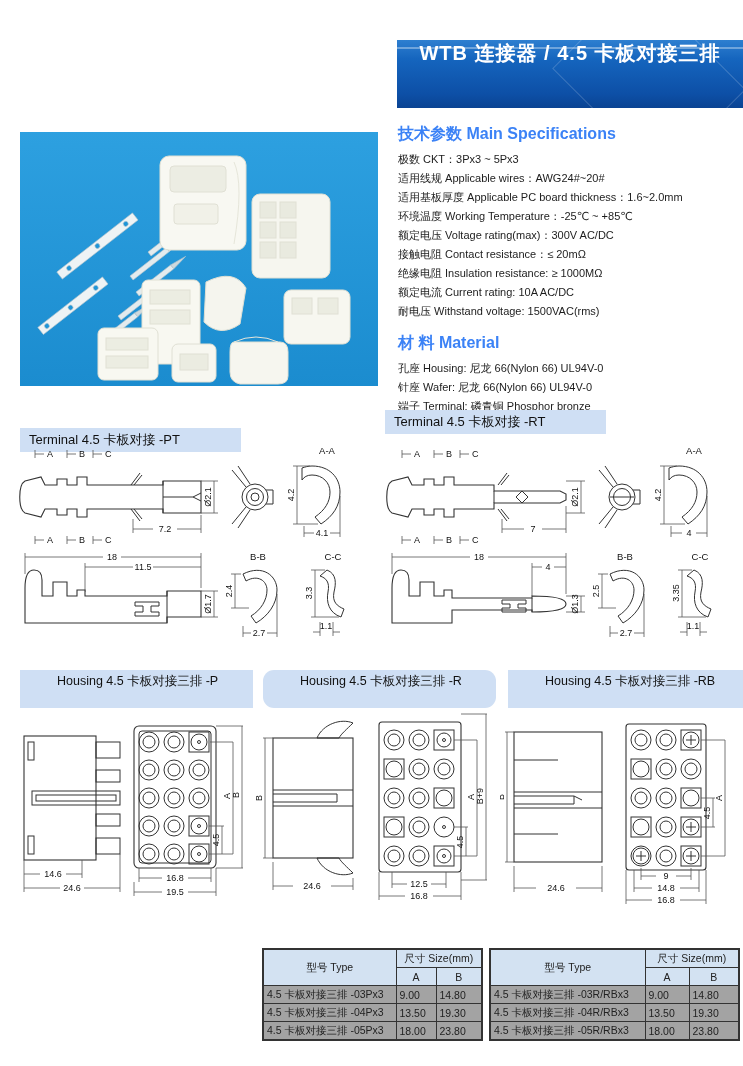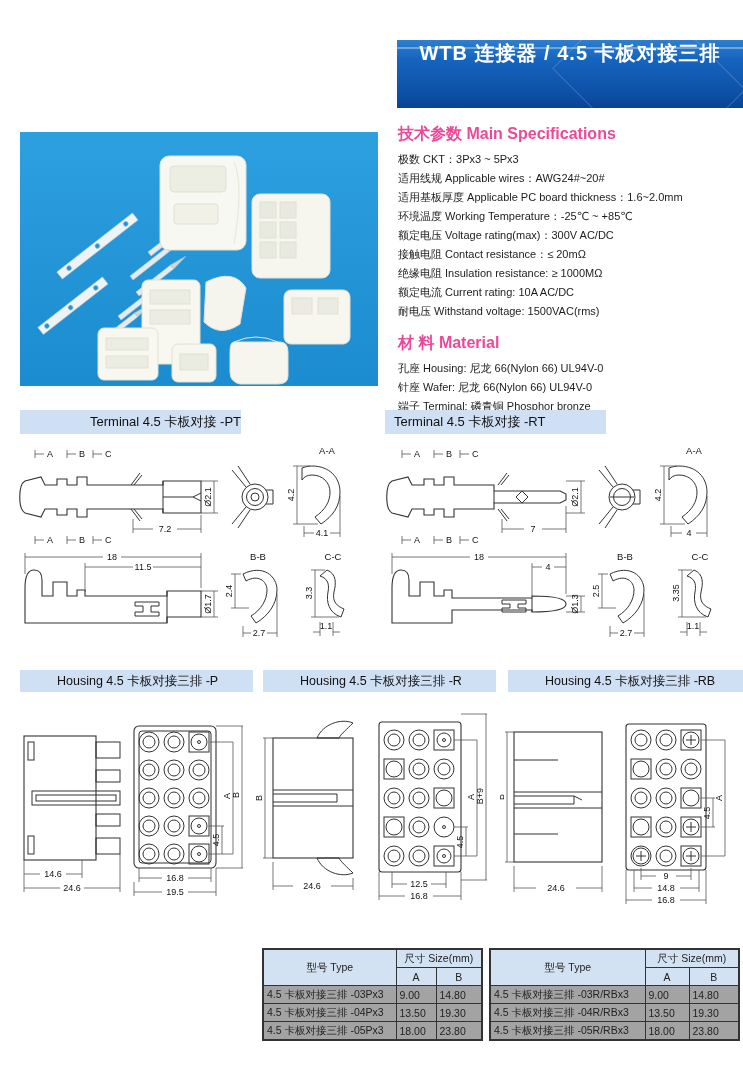--- a/index.html
+++ b/index.html
@@ -10,26 +10,26 @@
     background:linear-gradient(180deg,#2e7fd0 0%,#1565be 28%,#0d4fa6 80%,#0a4392 100%);
     display:flex;justify-content:center;overflow:hidden;}
   .banner:before{content:"";position:absolute;left:0;top:7px;width:100%;height:2px;background:rgba(255,255,255,.35);}
   .banner:after{content:"";position:absolute;right:18px;top:-22px;width:150px;height:120px;
     border:1px solid rgba(255,255,255,.18);transform:rotate(45deg);}
   .banner-text{color:#fff;font-size:20px;font-weight:bold;letter-spacing:1px;position:relative;z-index:2;}
   
   .photo{left:20px;top:132px;width:358px;height:254px;}
   
   .specs{left:398px;top:124px;width:342px;}
-  .spec-heading{color:#ec4899;font-size:16px;font-weight:bold;margin:0 0 5px 0;}
+  .spec-heading{color:#3b82f6;font-size:16px;font-weight:bold;margin:0 0 5px 0;}
   .spec-line{font-size:11px;line-height:19px;color:#1c1c1c;white-space:nowrap;}
   .material-heading{margin-top:12px;}
   
   .sec-bar{background:#cfdff4;color:#111;font-size:13px;line-height:24px;height:24px;padding-left:9px;white-space:nowrap;}
-  .sec-bar.small{font-size:12.5px;height:22px;line-height:22px;padding-left:37px;}
+  .sec-bar.small{font-size:12.5px;height:38px;line-height:22px;padding-left:37px;}
   
   svg text{font-family:"Liberation Sans","DejaVu Sans",sans-serif;}
   .ol{fill:#fff;stroke:#333;stroke-width:1.1px;}
   .thin{fill:none;stroke:#333;stroke-width:1px;}
   .dim{fill:none;stroke:#555;stroke-width:0.8px;}
   .dt{font-size:9px;fill:#111;}
   .lbl{font-size:9.5px;fill:#111;}
   
   table.spec{border-collapse:collapse;table-layout:fixed;}
   table.spec th,table.spec td{border:1px solid #333;font-size:10.5px;height:15px;padding:1px 3px;background:#a3a3a3;font-weight:normal;}
@@ -150,21 +150,21 @@
   <div class="spec-line">接触电阻 Contact resistance：≤ 20mΩ</div>
   <div class="spec-line">绝缘电阻 Insulation resistance: ≥ 1000MΩ</div>
   <div class="spec-line">额定电流 Current rating: 10A AC/DC</div>
   <div class="spec-line">耐电压 Withstand voltage: 1500VAC(rms)</div>
   <div class="spec-heading material-heading">材  料 Material</div>
   <div class="spec-line">孔座 Housing: 尼龙 66(Nylon 66) UL94V-0</div>
   <div class="spec-line">针座 Wafer: 尼龙 66(Nylon 66) UL94V-0</div>
   <div class="spec-line">端子 Terminal: 磷青铜 Phosphor bronze</div>
 </div>
 
-<div class="abs sec-bar" style="left:20px;top:410px;width:212px;text-align:right;">Terminal 4.5 卡板对接 -PT</div>
+<div class="abs sec-bar" style="left:20px;top:428px;width:212px;">Terminal 4.5 卡板对接 -PT</div>
 <div class="abs sec-bar" style="left:385px;top:410px;width:212px;">Terminal 4.5 卡板对接 -RT</div>
 
 <svg class="abs" style="left:15px;top:440px;" width="358" height="220" viewBox="0 0 358 220">
 
   <path class="dim" d="M20,14 h9 M20,10 v8 M52,14 h9 M52,10 v8 M78,14 h9 M78,10 v8"></path>
   <text class="dt" x="32" y="17">A</text>
   <text class="dt" x="64" y="17">B</text>
   <text class="dt" x="90" y="17">C</text>
 
   <path class="ol" d="M10,41 L26,37 L30,45 L42,45 L42,39 L52,39 L52,45 L62,45 L62,37 L72,37 L72,45 L148,45 L148,41 L186,41 L186,73 L148,73 L148,69 L72,69 L72,77 L62,77 L62,69 L52,69 L52,75 L42,75 L42,69 L30,69 L26,77 L10,73 C3,69 3,45 10,41 Z"></path>
@@ -269,21 +269,21 @@
 
   <text class="lbl" x="318" y="120" text-anchor="middle">C-C</text>
   <path class="thin" d="M312,130 C322,134 321,144 319,152 C317,162 322,166 329,169 L326,177 C314,173 311,162 313,152 C315,142 311,138 305,136 Z"></path>
   <path class="dim" d="M310,130 H296 M324,177 H296 M300,130 V177"></path>
   <text class="dt" transform="rotate(-90 297 153)" x="297" y="153" text-anchor="middle">3.35</text>
   <path class="dim" d="M305,182 V196 M318,182 V196 M298,192 H305 M318,192 H325"></path>
   <text class="dt" x="311" y="189" text-anchor="middle">1.1</text>
 </svg>
 
 <div class="abs sec-bar small" style="left:20px;top:670px;width:196px;">Housing 4.5 卡板对接三排 -P</div>
-<div class="abs sec-bar small" style="left:263px;top:670px;width:196px;">Housing 4.5 卡板对接三排 -R</div>
+<div class="abs sec-bar small" style="left:263px;top:670px;width:196px;border-radius:11px;">Housing 4.5 卡板对接三排 -R</div>
 <div class="abs sec-bar small" style="left:508px;top:670px;width:204px;">Housing 4.5 卡板对接三排 -RB</div>
 
 <svg class="abs" style="left:12px;top:696px;" width="238" height="212" viewBox="0 0 238 212">
 
   <rect class="ol" x="12" y="40" width="72" height="124"></rect>
   <g class="thin">
     <rect x="84" y="46" width="24" height="16"></rect>
       <rect x="84" y="74" width="24" height="12"></rect>
     <rect x="84" y="118" width="24" height="12"></rect>
       <rect x="84" y="142" width="24" height="16"></rect>

